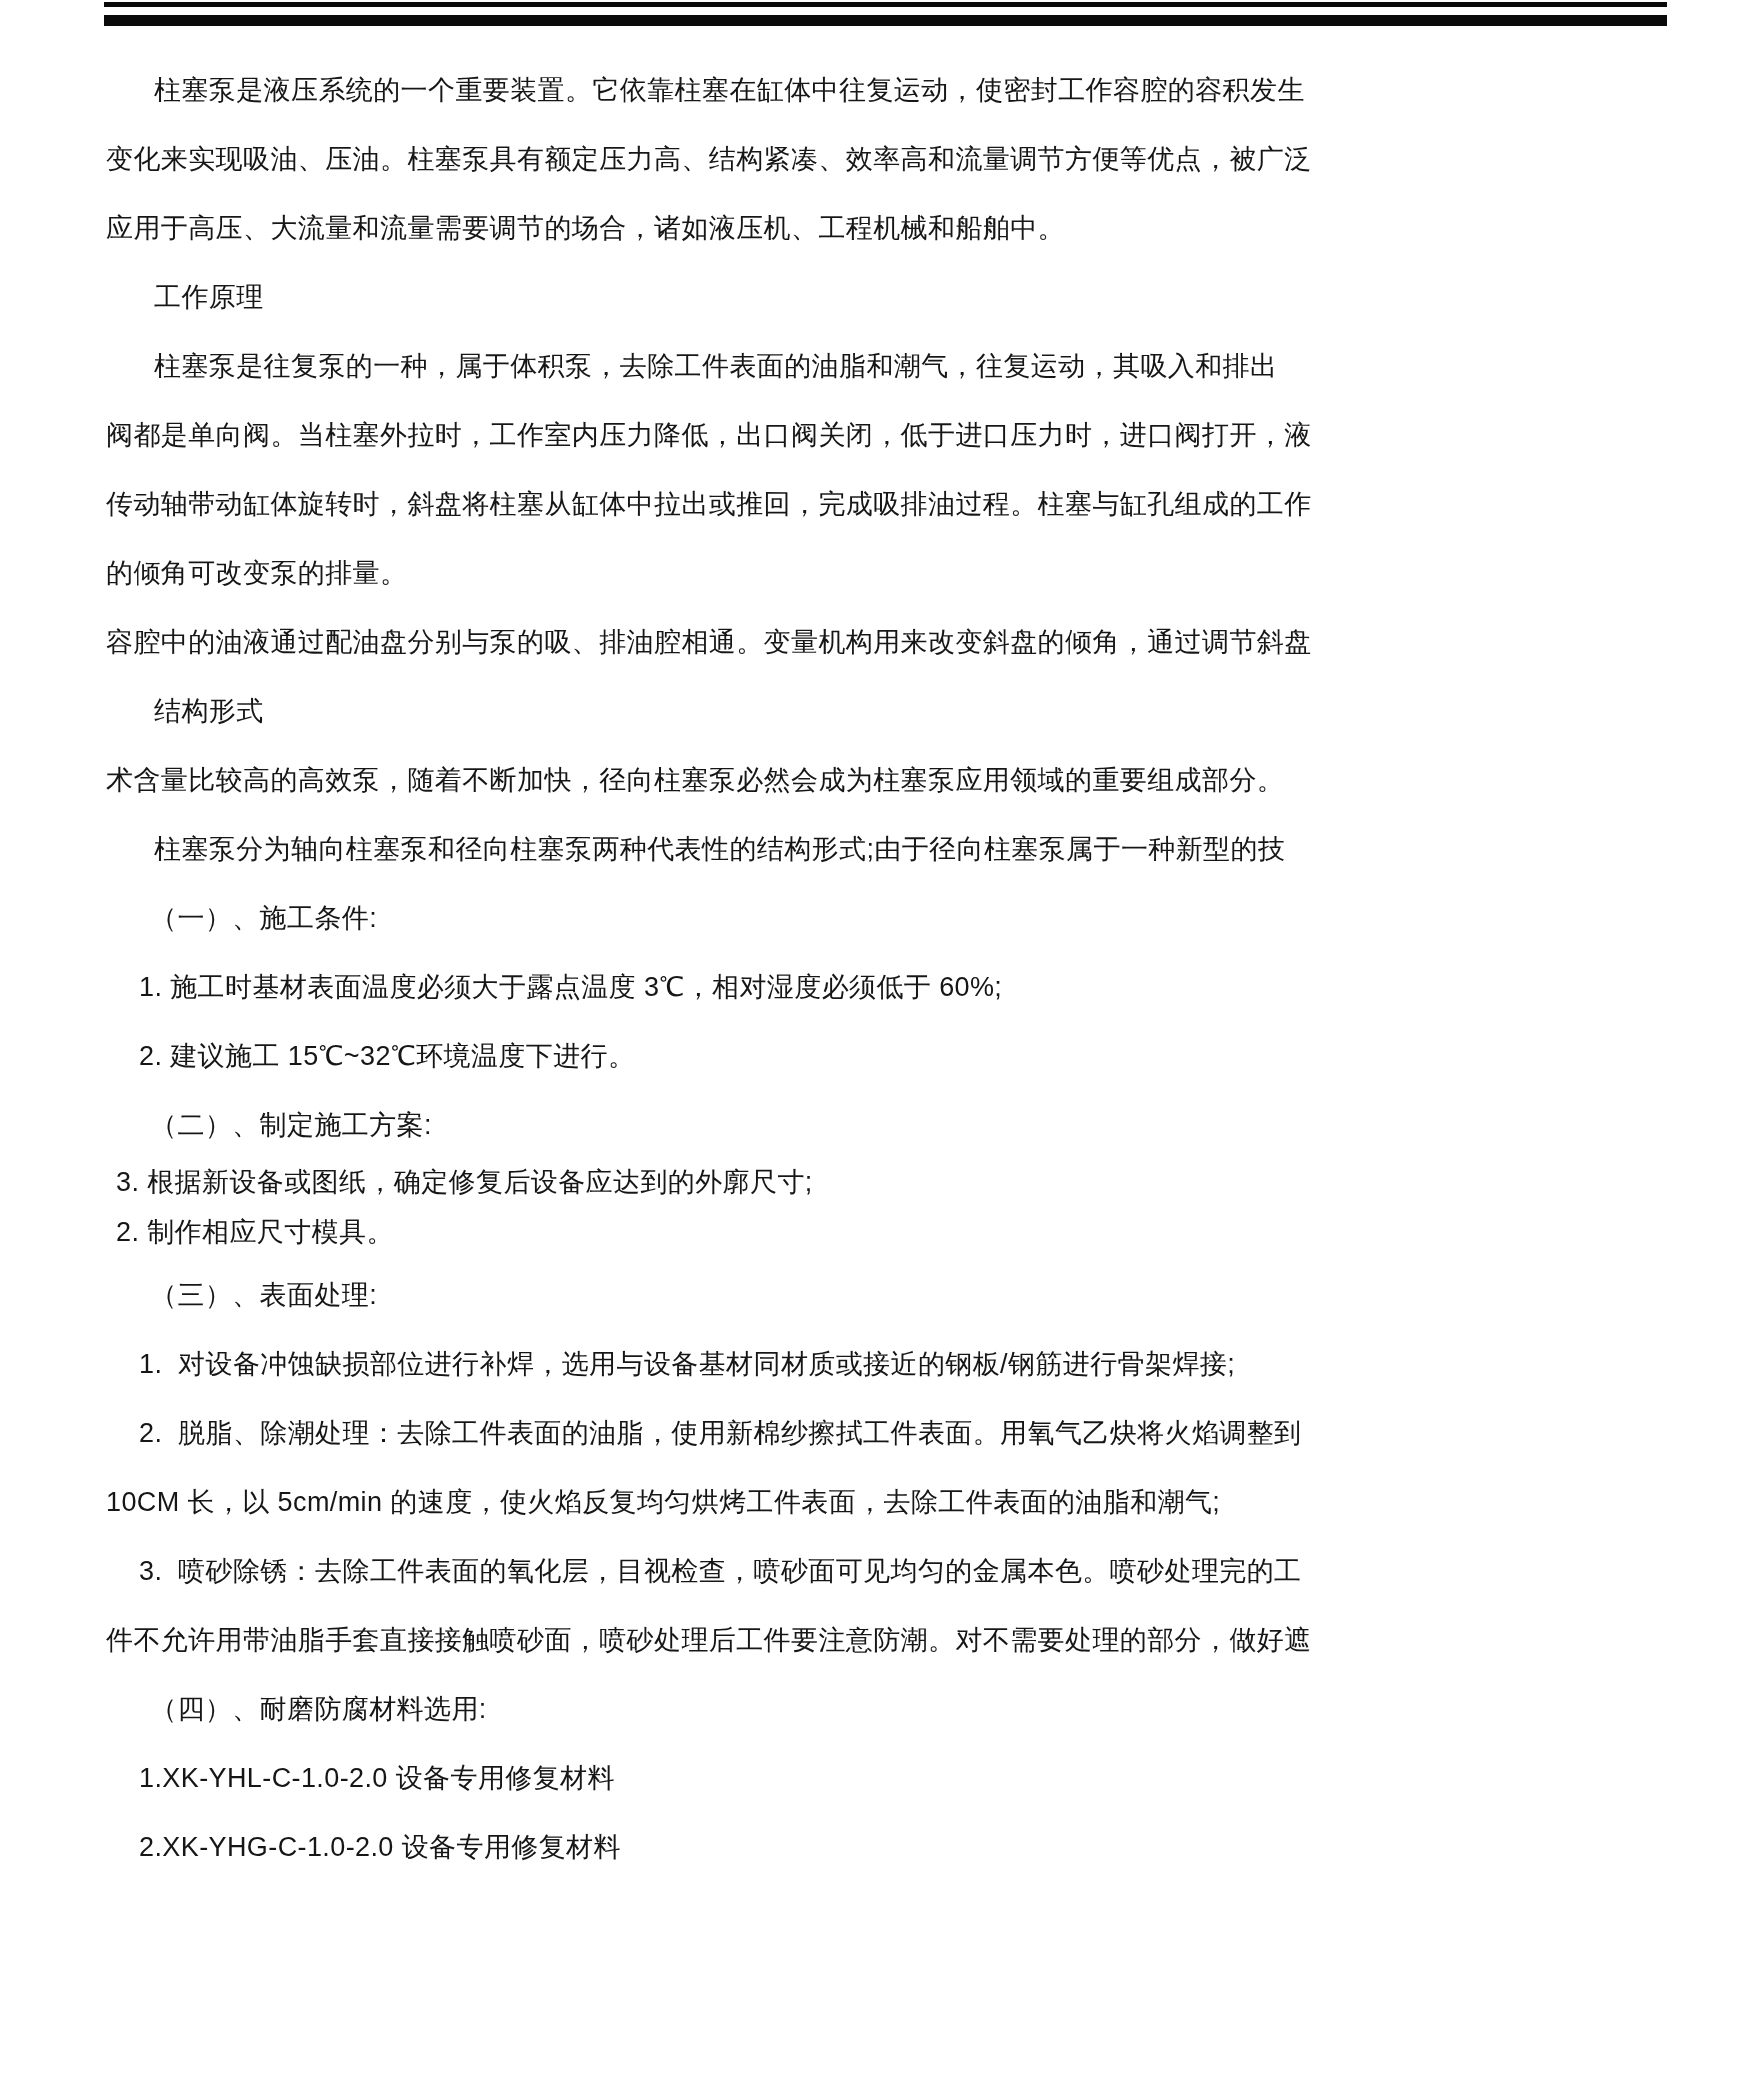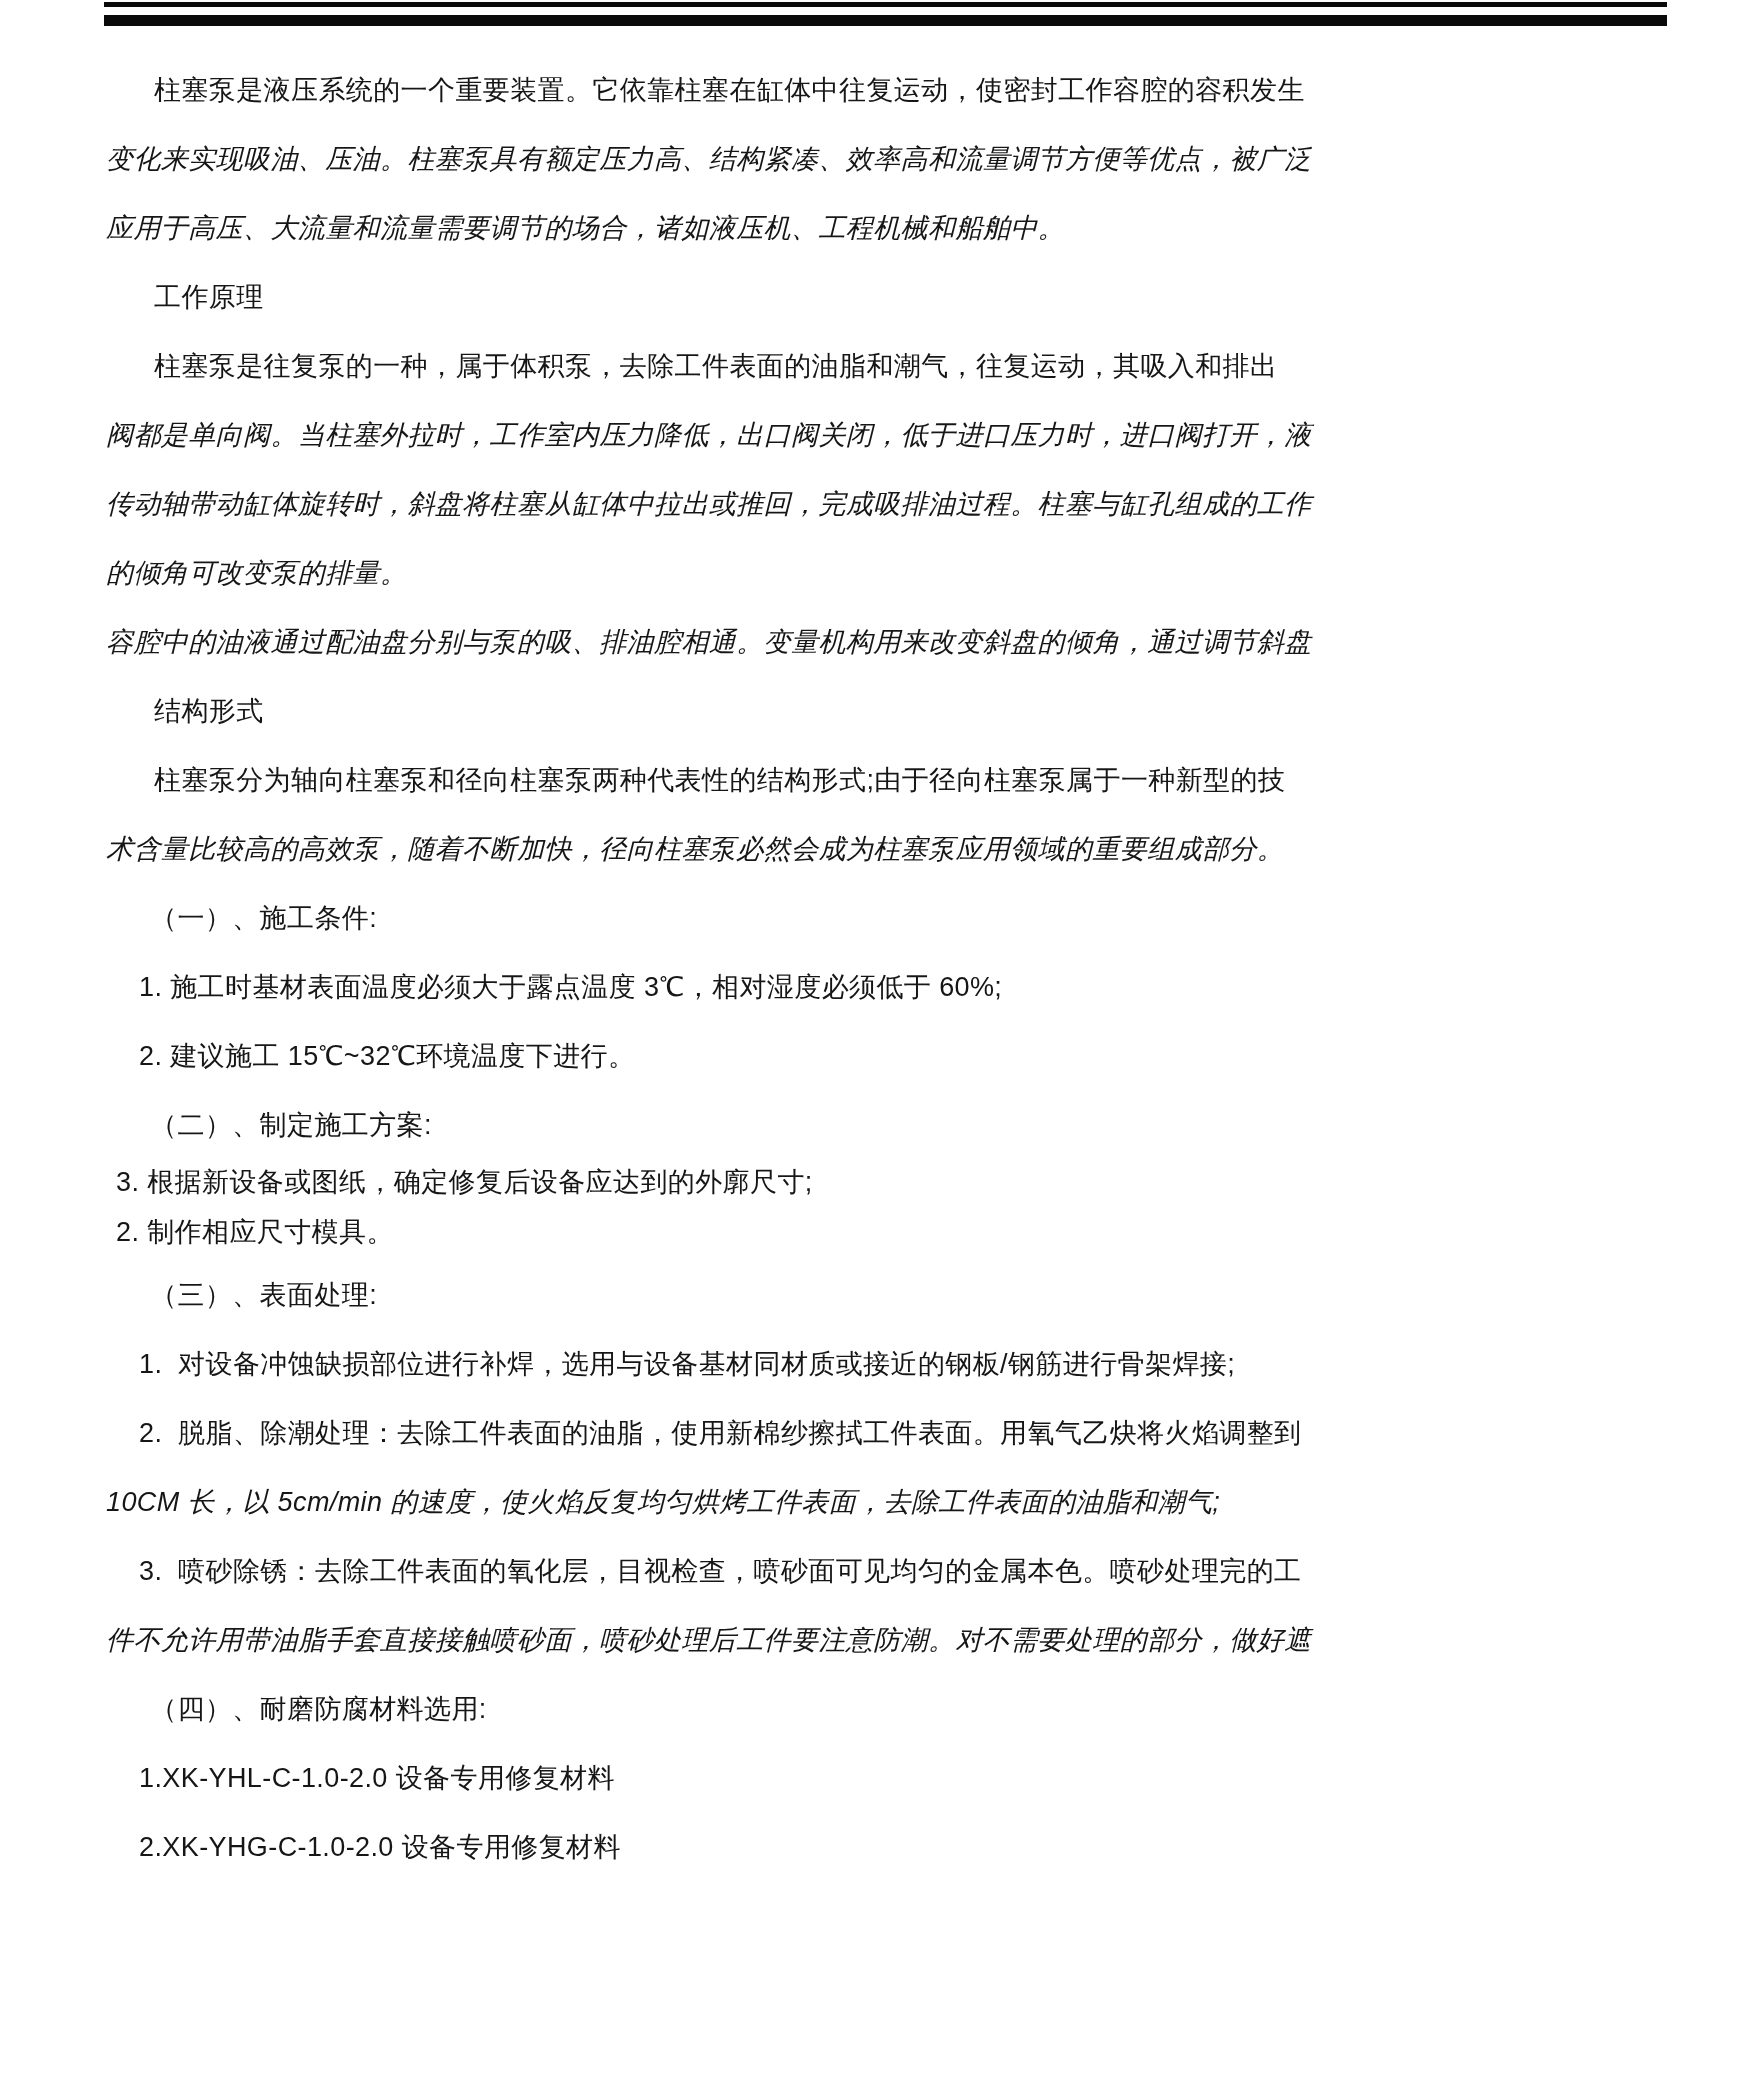--- a/index.html
+++ b/index.html
@@ -41,21 +41,21 @@
   .line {
     height: 69px;
     line-height: 69px;
     font-size: 27px;
     color: #161616;
     white-space: pre;
     letter-spacing: 0.4px;
   }
   .sp-t1 { height: 44px; line-height: 44px; }
   .sp-t2 { height: 57px; line-height: 57px; }
-  .ind-0   { padding-left: 0; font-style: italic; }
+  .ind-0   { padding-left: 0; }
   .ind-0_5 { padding-left: 10px; }
   .ind-1   { padding-left: 33px; }
   .ind-1_5 { padding-left: 44px; }
   .ind-2   { padding-left: 48px; }
   .ind-2_5 { padding-left: 57px; }
 </style>
 </head>
 <body style="background: rgb(255, 255, 255);">
 
 <div class="page">
@@ -70,22 +70,22 @@
       <div class="line ind-2">柱塞泵是液压系统的一个重要装置。它依靠柱塞在缸体中往复运动，使密封工作容腔的容积发生</div>
       <div class="line ind-0">变化来实现吸油、压油。柱塞泵具有额定压力高、结构紧凑、效率高和流量调节方便等优点，被广泛</div>
       <div class="line ind-0">应用于高压、大流量和流量需要调节的场合，诸如液压机、工程机械和船舶中。</div>
       <div class="line ind-2">工作原理</div>
       <div class="line ind-2">柱塞泵是往复泵的一种，属于体积泵，去除工件表面的油脂和潮气，往复运动，其吸入和排出</div>
       <div class="line ind-0">阀都是单向阀。当柱塞外拉时，工作室内压力降低，出口阀关闭，低于进口压力时，进口阀打开，液</div>
       <div class="line ind-0">传动轴带动缸体旋转时，斜盘将柱塞从缸体中拉出或推回，完成吸排油过程。柱塞与缸孔组成的工作</div>
       <div class="line ind-0">的倾角可改变泵的排量。</div>
       <div class="line ind-0">容腔中的油液通过配油盘分别与泵的吸、排油腔相通。变量机构用来改变斜盘的倾角，通过调节斜盘</div>
       <div class="line ind-2">结构形式</div>
+      <div class="line ind-0">术含量比较高的高效泵，随着不断加快，径向柱塞泵必然会成为柱塞泵应用领域的重要组成部分。</div>
       <div class="line ind-2">柱塞泵分为轴向柱塞泵和径向柱塞泵两种代表性的结构形式;由于径向柱塞泵属于一种新型的技</div>
-      <div class="line ind-0">术含量比较高的高效泵，随着不断加快，径向柱塞泵必然会成为柱塞泵应用领域的重要组成部分。</div>
       <div class="line ind-1_5">（一）、施工条件:</div>
       <div class="line ind-1">1. 施工时基材表面温度必须大于露点温度 3℃，相对湿度必须低于 60%;</div>
       <div class="line ind-1">2. 建议施工 15℃~32℃环境温度下进行。</div>
       <div class="line ind-1_5">（二）、制定施工方案:</div>
       <div class="line ind-0_5 sp-t1">3. 根据新设备或图纸，确定修复后设备应达到的外廓尺寸;</div>
       <div class="line ind-0_5 sp-t2">2. 制作相应尺寸模具。</div>
       <div class="line ind-1_5">（三）、表面处理:</div>
       <div class="line ind-1">1.  对设备冲蚀缺损部位进行补焊，选用与设备基材同材质或接近的钢板/钢筋进行骨架焊接;</div>
       <div class="line ind-1">2.  脱脂、除潮处理：去除工件表面的油脂，使用新棉纱擦拭工件表面。用氧气乙炔将火焰调整到</div>
       <div class="line ind-0">10CM 长，以 5cm/min 的速度，使火焰反复均匀烘烤工件表面，去除工件表面的油脂和潮气;</div>

